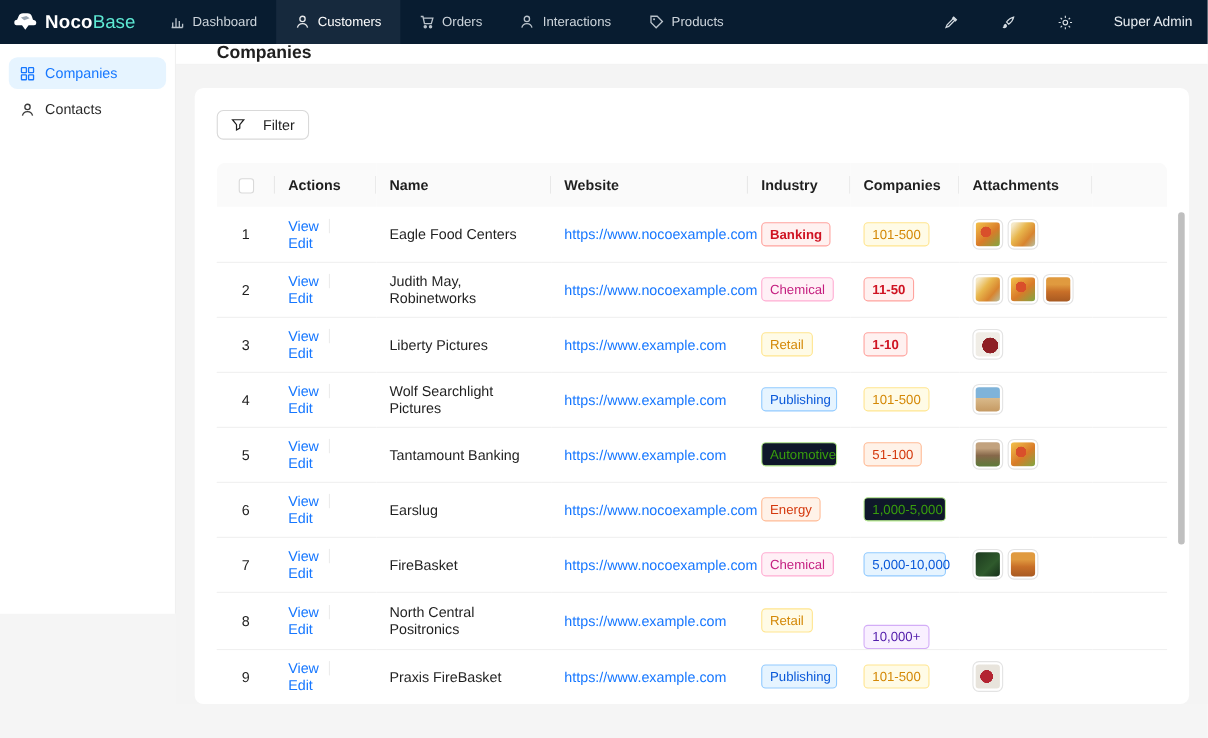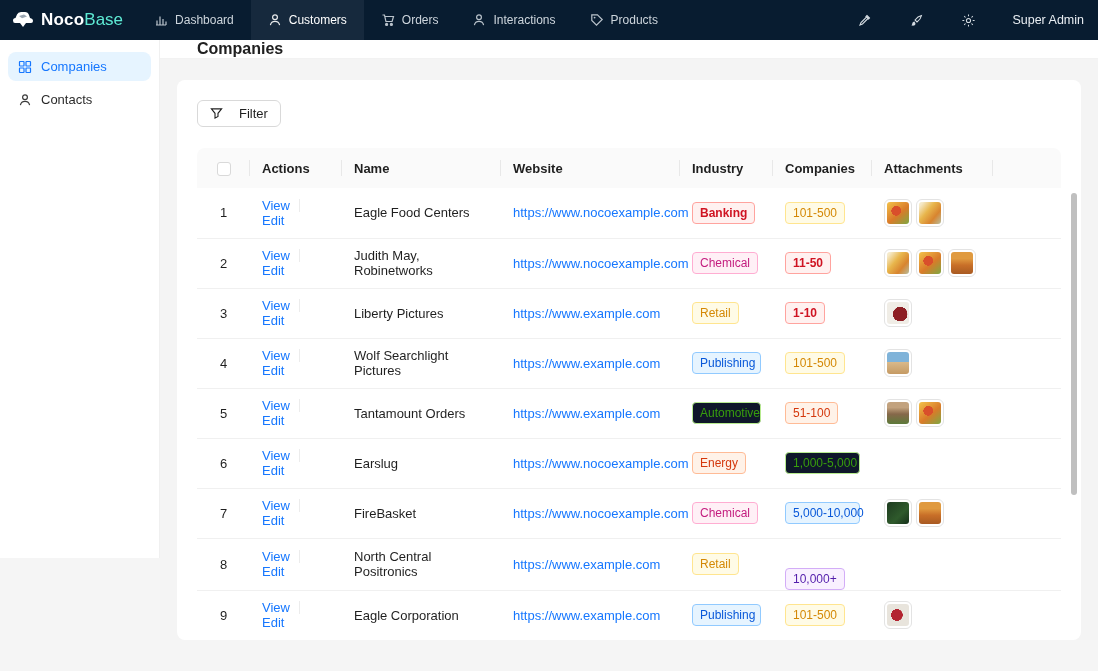--- a/index.html
+++ b/index.html
@@ -286,21 +286,21 @@
                       <div class="thumb">
                         <div class="img th-beach"></div>
                       </div>
                     </div>
                   </td>
                 <td></td>
               </tr>
               <tr>
                 <td><span class="row-index">5</span></td>
                 <td><a class="link">View</a><span class="act-sep"></span><a class="link">Edit</a></td>
-                <td><span class="cell-name">Tantamount Orders</span></td>
+                <td><span class="cell-name">Tantamount Banking</span></td>
                 <td><a class="link">https://www.example.com</a></td>
                 <td><span class="tag tag-green">Automotive</span></td>
                 <td><span class="tag tag-volcano">51-100</span></td>
                 <td>
                     <div class="thumbs">
                       <div class="thumb">
                         <div class="img th-trees"></div>
                       </div>
                       <div class="thumb">
                         <div class="img th-fruit1"></div>
@@ -348,21 +348,21 @@
                 <td><span class="tag tag-gold">Retail</span></td>
                 <td><span class="tag tag-purple">10,000+</span></td>
                 <td>
                     <div class="thumbs"></div>
                   </td>
                 <td></td>
               </tr>
               <tr>
                 <td><span class="row-index">9</span></td>
                 <td><a class="link">View</a><span class="act-sep"></span><a class="link">Edit</a></td>
-                <td><span class="cell-name">Eagle Corporation</span></td>
+                <td><span class="cell-name">Praxis FireBasket</span></td>
                 <td><a class="link">https://www.example.com</a></td>
                 <td><span class="tag tag-blue">Publishing</span></td>
                 <td><span class="tag tag-gold">101-500</span></td>
                 <td>
                     <div class="thumbs">
                       <div class="thumb">
                         <div class="img th-flowers"></div>
                       </div>
                     </div>
                   </td>

